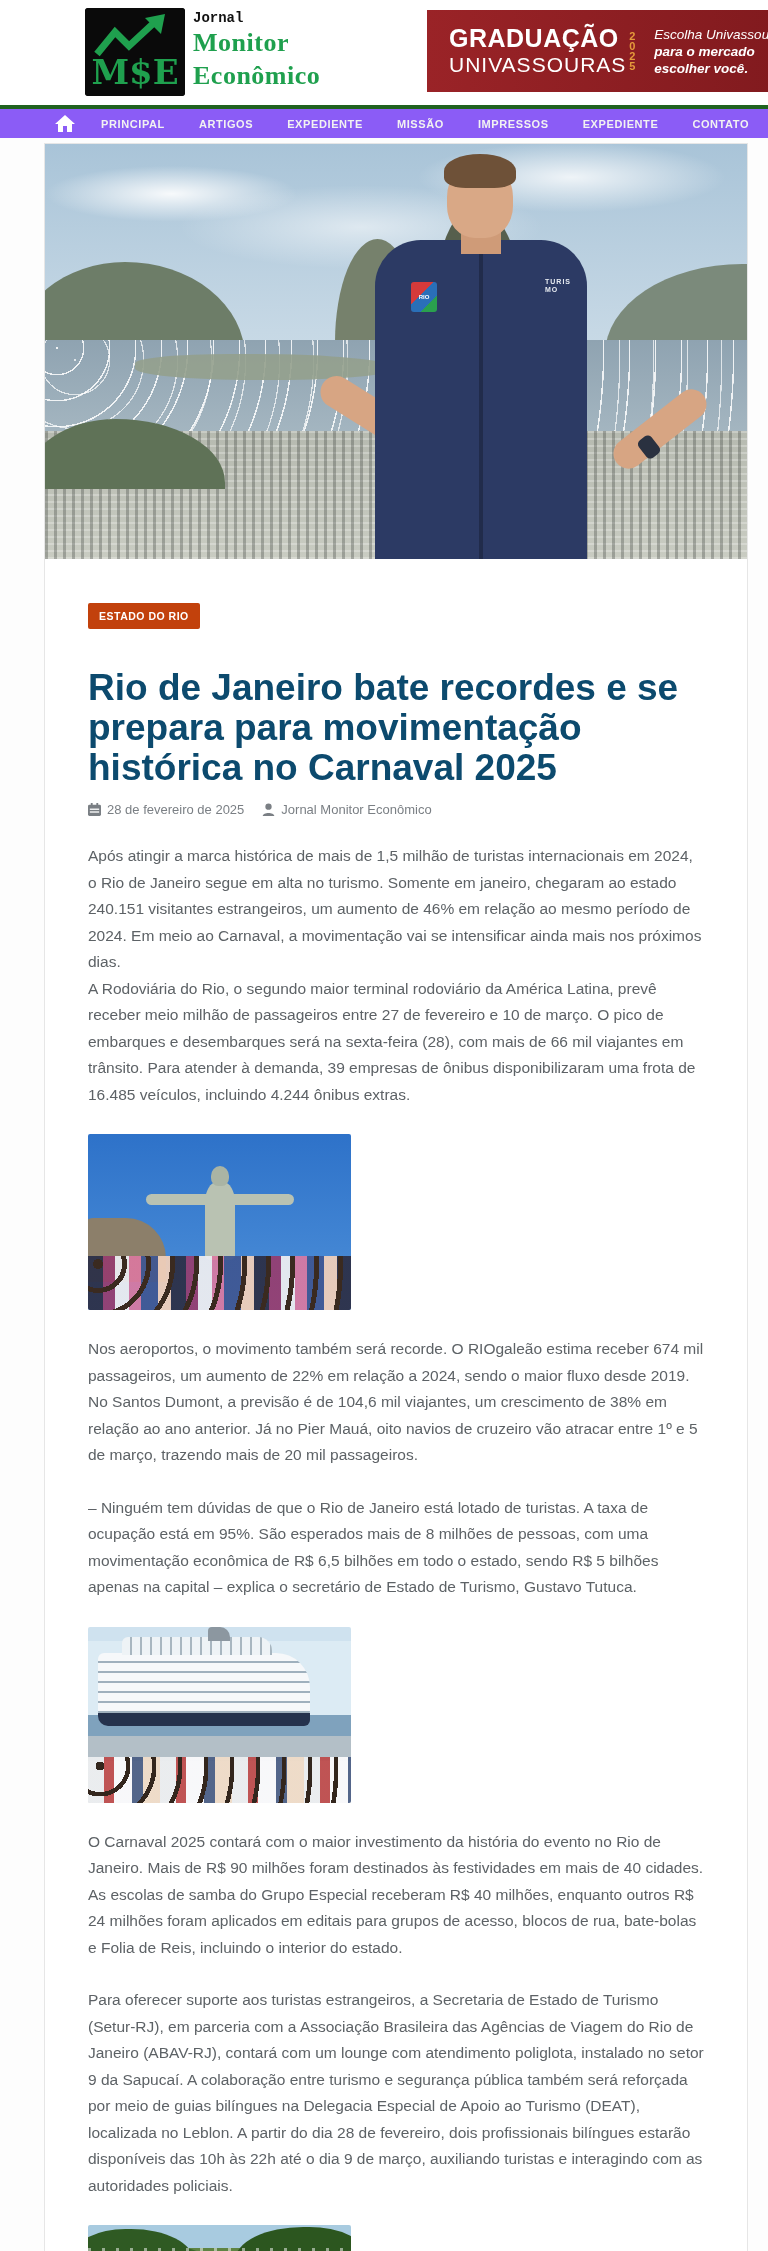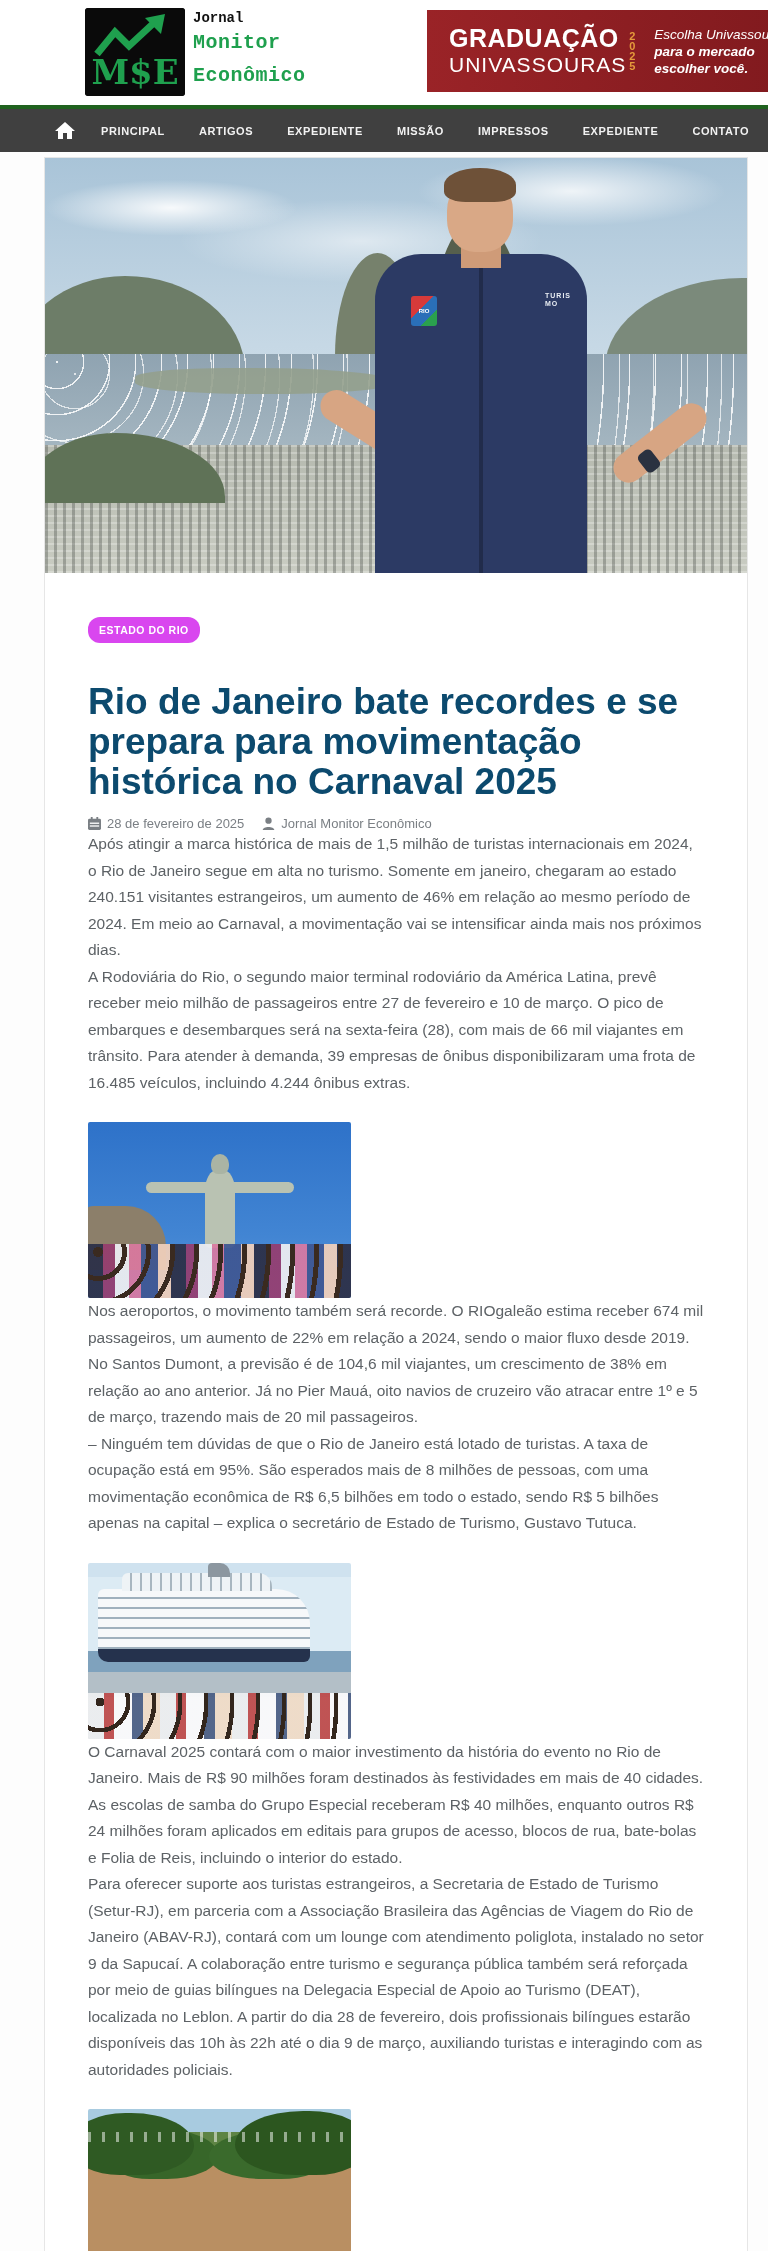--- a/index.html
+++ b/index.html
@@ -5,34 +5,34 @@
   * { margin:0; padding:0; box-sizing:border-box; }
   html,body { background:#fdfdfd; font-family:"Liberation Sans", sans-serif; }
   .page { width:768px; margin:0 auto; background:#fdfdfd; overflow:hidden; }
 
   
   header { position:relative; height:105px; background:#ffffff; overflow:hidden; }
   .logo { position:absolute; left:85px; top:8px; display:flex; cursor:pointer; }
   .logo-box { width:100px; height:88px; background:#0a0a0a; border-radius:3px; }
   .logo-text { margin-left:8px; padding-top:2px; }
   .logo-kicker { display:block; font-family:Liberation Mono, monospace; font-weight:bold; font-size:14px; color:#111; }
-  .logo-l1, .logo-l2 { display:block; font-family:Liberation Mono, monospace; font-weight:bold; font-size:20px; line-height:33px; color:#1fa04e; letter-spacing:0.5px; }
+  .logo-l1, .logo-l2 { display:block; font-family:Liberation Serif, serif; font-weight:bold; font-size:26px; line-height:33px; color:#1fa04e; letter-spacing:0.5px; }
   .ad { position:absolute; left:427px; top:10px; width:400px; height:82px;
         background:linear-gradient(90deg,#9a2327,#7e191d); color:#fff;
         display:flex; align-items:center; padding-left:22px; cursor:pointer; }
   .ad-l1 { font-size:25px; font-weight:bold; letter-spacing:0.5px; line-height:27px; }
   .ad-l2 { font-size:21px; font-weight:normal; letter-spacing:1px; line-height:25px; }
   .ad-year { width:11px; margin-left:3px; font-size:11px; line-height:10px; color:#e59b3c;
              word-break:break-all; font-weight:bold; }
   .ad-tag { margin-left:14px; font-style:italic; font-size:13.5px; line-height:17px; white-space:nowrap; }
   .ad-tag .t1 { font-weight:normal; }
   .ad-tag .t2, .ad-tag .t3 { font-weight:bold; }
 
   
-  nav { border-top:4px solid #20621f; background:#404040; height:47px;
+  nav { border-top:4px solid #20621f; background:#8b5cf6; height:33px;
         display:flex; align-items:center; padding-left:55px; }
   .nav-home { display:flex; align-items:center; margin-right:26px; cursor:pointer; }
   .nav-item { color:#f2f2f2; font-size:11px; font-weight:bold; letter-spacing:0.6px;
               text-decoration:none; margin-right:34px; cursor:pointer; }
 
   
   main { padding:5px 0 0 0; background:#fdfdfd; }
   .card { width:704px; margin-left:44px; background:#fff; border:1px solid #e6e6e6; }
 
   
@@ -80,31 +80,31 @@
   .hero-man-hair { left:399px; top:10px; width:72px; height:34px; background:#6e5138;
       border-radius:50% 50% 30% 30%; }
   .hero-chest-logo { left:366px; top:138px; width:26px; height:30px; border-radius:3px;
       background:linear-gradient(135deg,#d63a3a 0 40%,#2a6fb8 40% 70%,#2aa04e 70%);
       color:#fff; font-size:6px; font-weight:bold; text-align:center; line-height:30px; }
   .hero-shirt-text { left:500px; top:134px; width:26px; color:#e8ecf2; font-size:7px;
       font-weight:bold; line-height:8px; word-break:break-all; letter-spacing:1px; }
 
   
   .content { padding:44px 43px 34px 43px; }
-  .badge { display:inline-block; background:#d946ef; color:#fff; font-size:10.5px;
-      font-weight:bold; letter-spacing:0.5px; padding:7px 11px; border-radius:12px;
+  .badge { display:inline-block; background:#c2410c; color:#fff; font-size:10.5px;
+      font-weight:bold; letter-spacing:0.5px; padding:7px 11px; border-radius:2px;
       text-transform:uppercase; cursor:pointer; }
   h1.title { margin-top:39px; font-size:37px; line-height:40px; color:#0c4a6e; font-weight:bold; }
   .meta { margin-top:14px; display:flex; align-items:center; gap:18px;
       color:#7a7f84; font-size:13px; }
   .meta .m-item { display:flex; align-items:center; gap:6px; }
   .meta svg { display:block; }
   .author { cursor:pointer; }
 
-  .body-text { font-size:15.5px; line-height:26.5px; color:#5d6266; }
+  .body-text { margin-top:26px; font-size:15.5px; line-height:26.5px; color:#5d6266; }
   .body-text.tight { margin-top:0; }
 
   .inline-image { position:relative; width:263px; height:176px; margin-top:26px;
       overflow:hidden; border-radius:2px; cursor:pointer; }
   .inline-image .ly { position:absolute; }
 
   
   .img-christ { background:linear-gradient(180deg,#2e72c9 0%, #4285d3 65%, #5d95da 100%); }
   .img-christ .ly1 { left:50%; margin-left:-15px; top:48px; width:30px; height:78px;
       background:#b9c2b2; border-radius:40% 40% 6px 6px / 26% 26% 4px 4px; }

